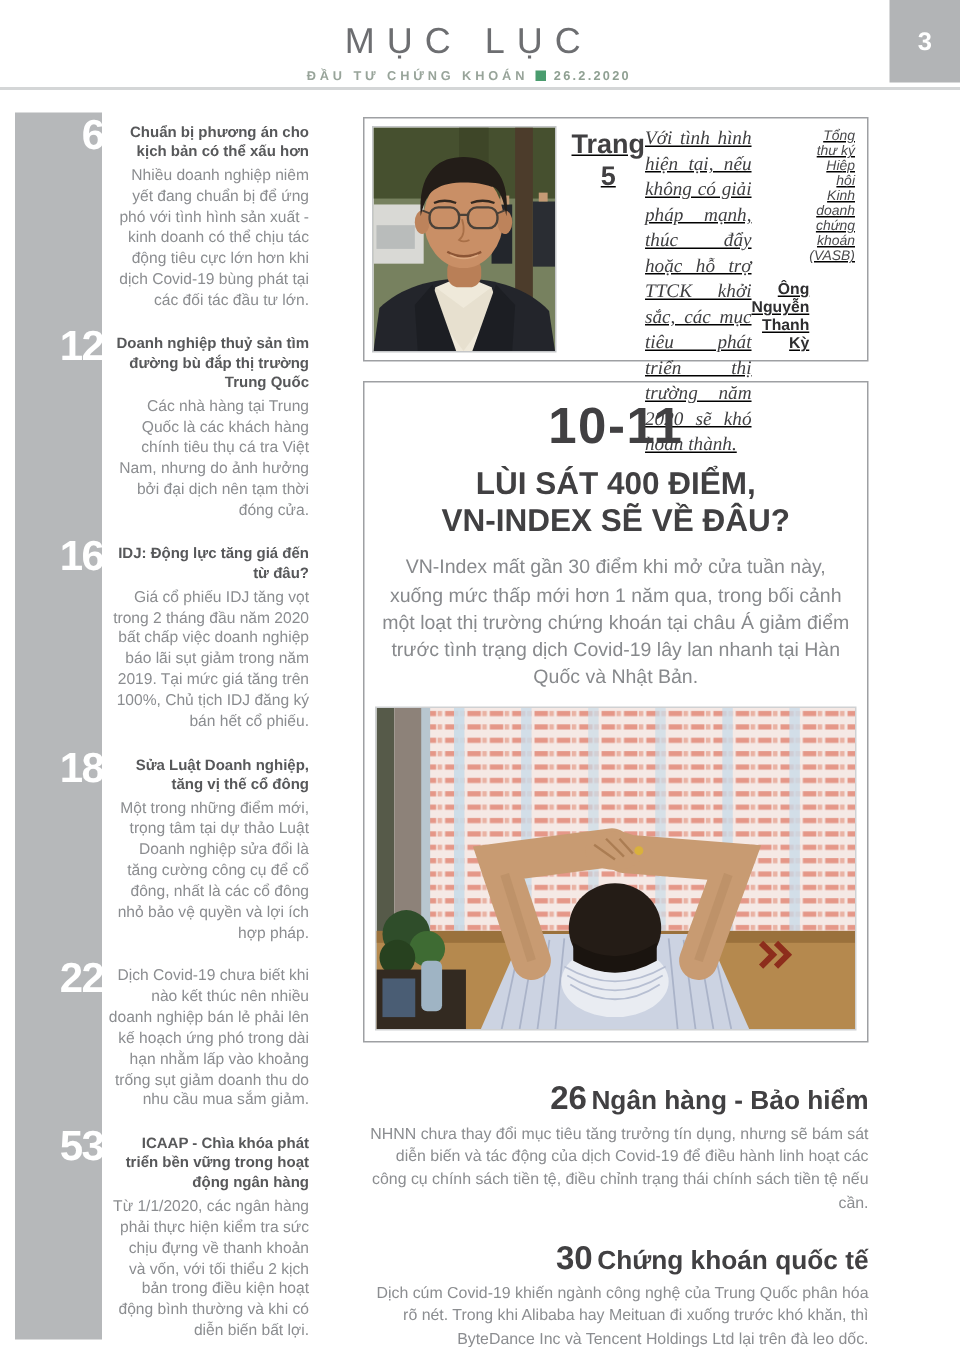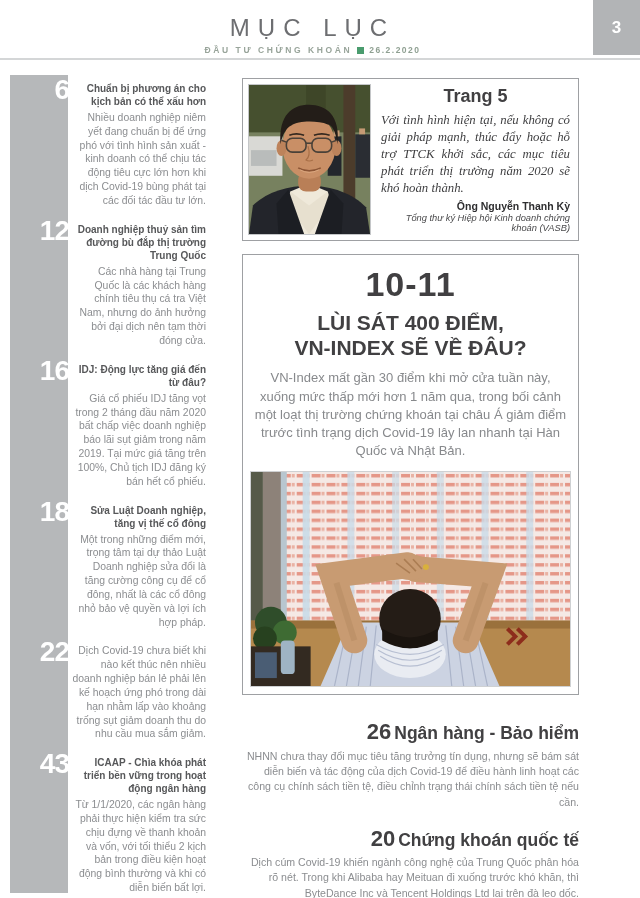--- a/index.html
+++ b/index.html
@@ -35,21 +35,21 @@
   .toc-title{font-size:10px;font-weight:700;color:#57585a;line-height:1.3;}
   .toc-body{font-size:10.4px;color:#8b8d90;line-height:1.33;margin-top:3px;}
   
   .main{position:absolute;left:242px;top:78px;width:337px;}
   .quote-box{
     box-sizing:border-box;border:1px solid #9ea0a3;height:163px;
     padding:5px;display:flex;
   }
   .portrait{flex:0 0 123px;width:123px;height:151px;border:1px solid #c4c6c8;box-sizing:border-box;}
   .portrait svg{display:block;width:100%;height:100%;}
-  .quote-col{flex:1;padding:0 3px 0 10px;display:flex;flex-direction:column;}
+  .quote-col{flex:1;padding:0 3px 0 10px;display:flex;flex-direction:row;text-decoration:underline;}
   .quote-page-label{text-align:center;font-size:18px;font-weight:700;color:#414042;margin:2px 0 5px;}
   .quote-text{
     font-family:"Liberation Serif","DejaVu Serif",serif;font-style:italic;
     font-size:12.8px;line-height:1.33;color:#3f3f41;text-align:justify;
   }
   .quote-author{margin-top:auto;text-align:right;font-size:10.5px;font-weight:700;color:#2e2e30;}
   .quote-author-title{text-align:right;font-style:italic;font-size:9.3px;color:#4a4a4c;margin-top:1px;padding-bottom:2px;}
   .feature-box{
     box-sizing:border-box;border:1px solid #9ea0a3;margin-top:13px;
     text-align:center;padding:12px 7px 7px;
@@ -106,21 +106,21 @@
     <div class="toc-item">
       <div class="toc-num">18</div>
       <div class="toc-title">Sửa Luật Doanh nghiệp, tăng vị thế cổ đông</div>
       <div class="toc-body">Một trong những điểm mới, trọng tâm tại dự thảo Luật Doanh nghiệp sửa đổi là tăng cường công cụ để cổ đông, nhất là các cổ đông nhỏ bảo vệ quyền và lợi ích hợp pháp.</div>
     </div>
     <div class="toc-item">
       <div class="toc-num">22</div>
       <div class="toc-body">Dịch Covid-19 chưa biết khi nào kết thúc nên nhiều doanh nghiệp bán lẻ phải lên kế hoạch ứng phó trong dài hạn nhằm lấp vào khoảng trống sụt giảm doanh thu do nhu cầu mua sắm giảm.</div>
     </div>
     <div class="toc-item">
-      <div class="toc-num">43</div>
+      <div class="toc-num">53</div>
       <div class="toc-title">ICAAP - Chìa khóa phát triển bền vững trong hoạt động ngân hàng</div>
       <div class="toc-body">Từ 1/1/2020, các ngân hàng phải thực hiện kiểm tra sức chịu đựng về thanh khoản và vốn, với tối thiểu 2 kịch bản trong điều kiện hoạt động bình thường và khi có diễn biến bất lợi.</div>
     </div>
   </div>
 
   <div class="main">
 
     <div class="quote-box">
       <div class="portrait">
         <svg viewBox="0 0 123 151" preserveAspectRatio="none">
@@ -256,19 +256,19 @@
 
     <div class="section">
       <div class="section-heading">
         <span class="sec-num">26</span><span class="sec-title">Ngân hàng - Bảo hiểm</span>
       </div>
       <div class="section-body">NHNN chưa thay đổi mục tiêu tăng trưởng tín dụng, nhưng sẽ bám sát diễn biến và tác động của dịch Covid-19 để điều hành linh hoạt các công cụ chính sách tiền tệ, điều chỉnh trạng thái chính sách tiền tệ nếu cần.</div>
     </div>
 
     <div class="section">
       <div class="section-heading">
-        <span class="sec-num">20</span><span class="sec-title">Chứng khoán quốc tế</span>
+        <span class="sec-num">30</span><span class="sec-title">Chứng khoán quốc tế</span>
       </div>
       <div class="section-body">Dịch cúm Covid-19 khiến ngành công nghệ của Trung Quốc phân hóa rõ nét. Trong khi Alibaba hay Meituan đi xuống trước khó khăn, thì ByteDance Inc và Tencent Holdings Ltd lại trên đà leo dốc.</div>
     </div>
 
   </div>
 </div>
 
 </body></html>

